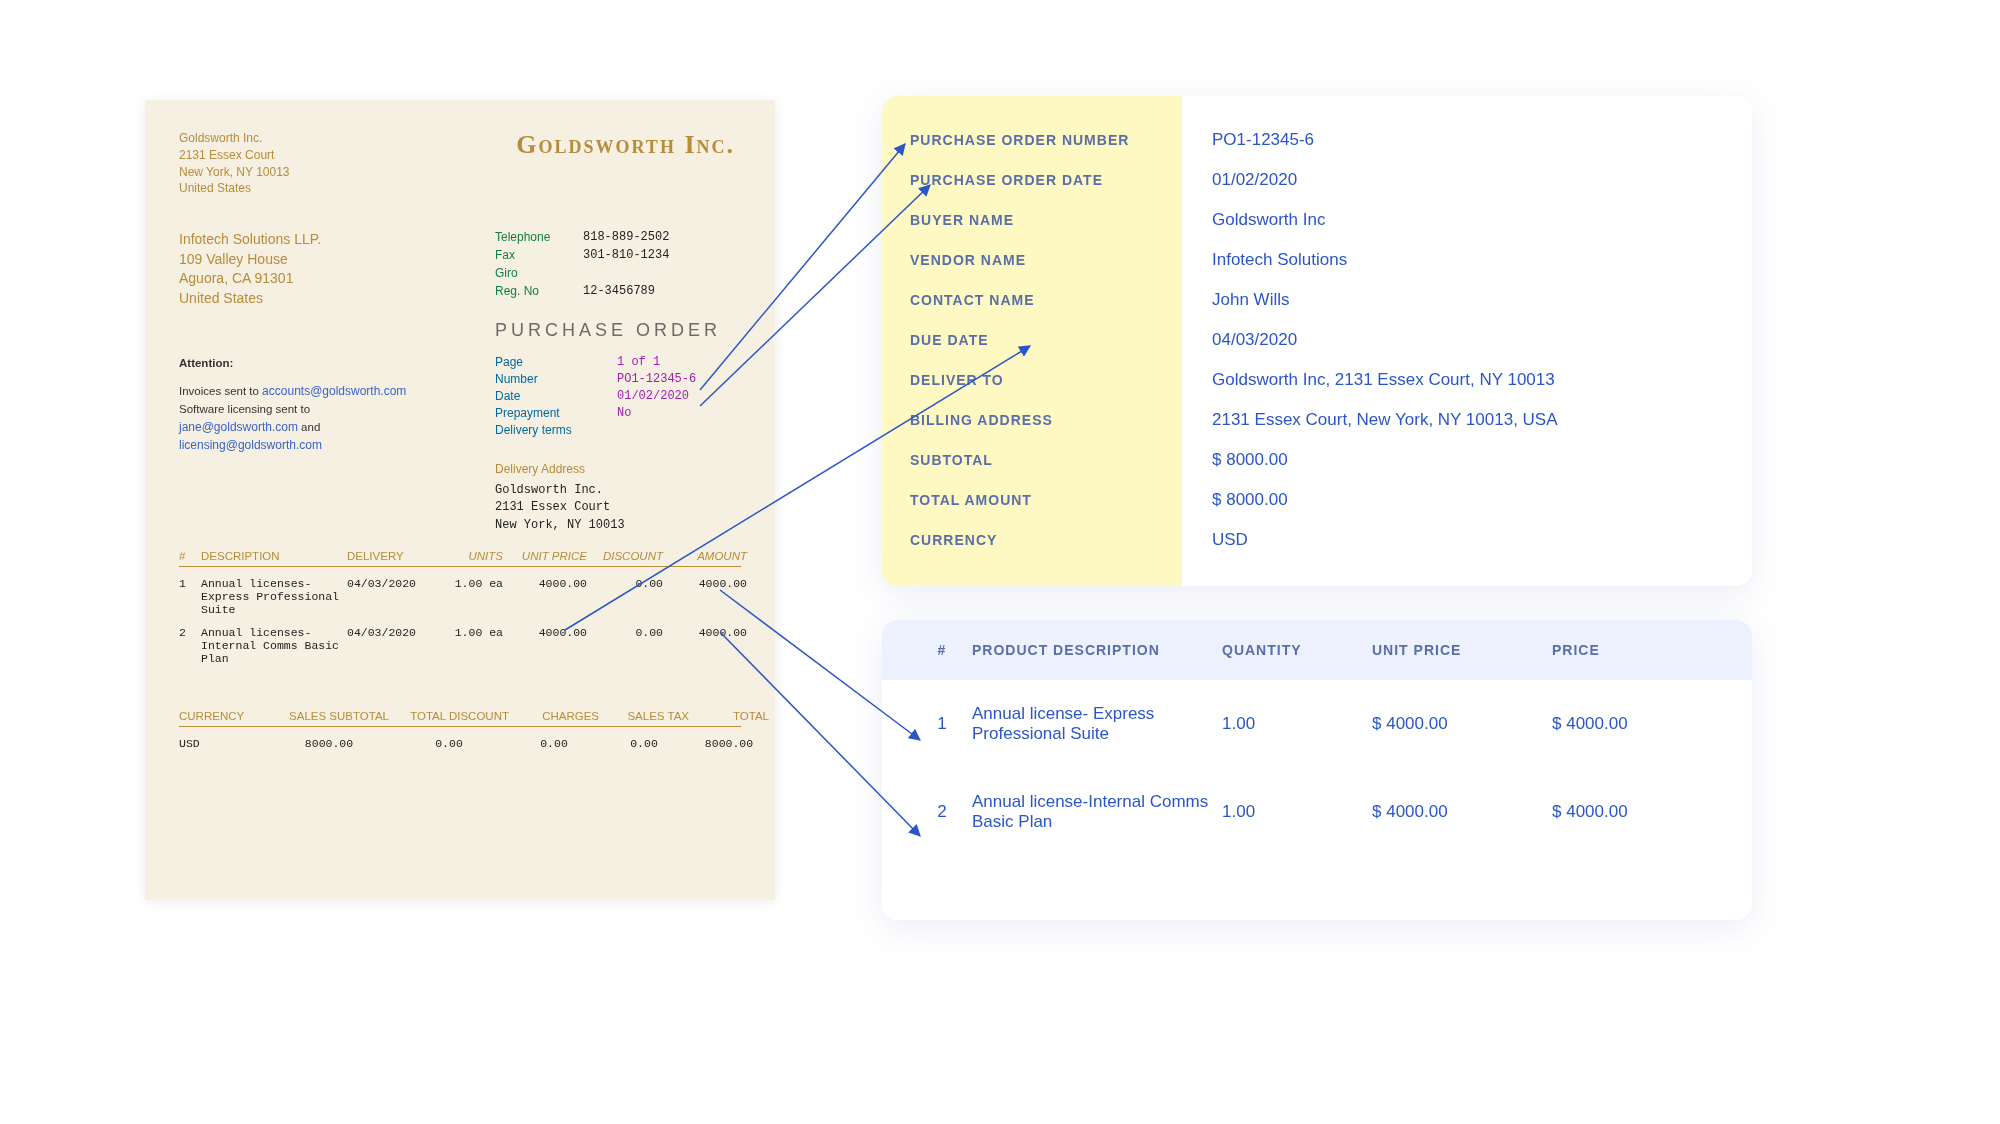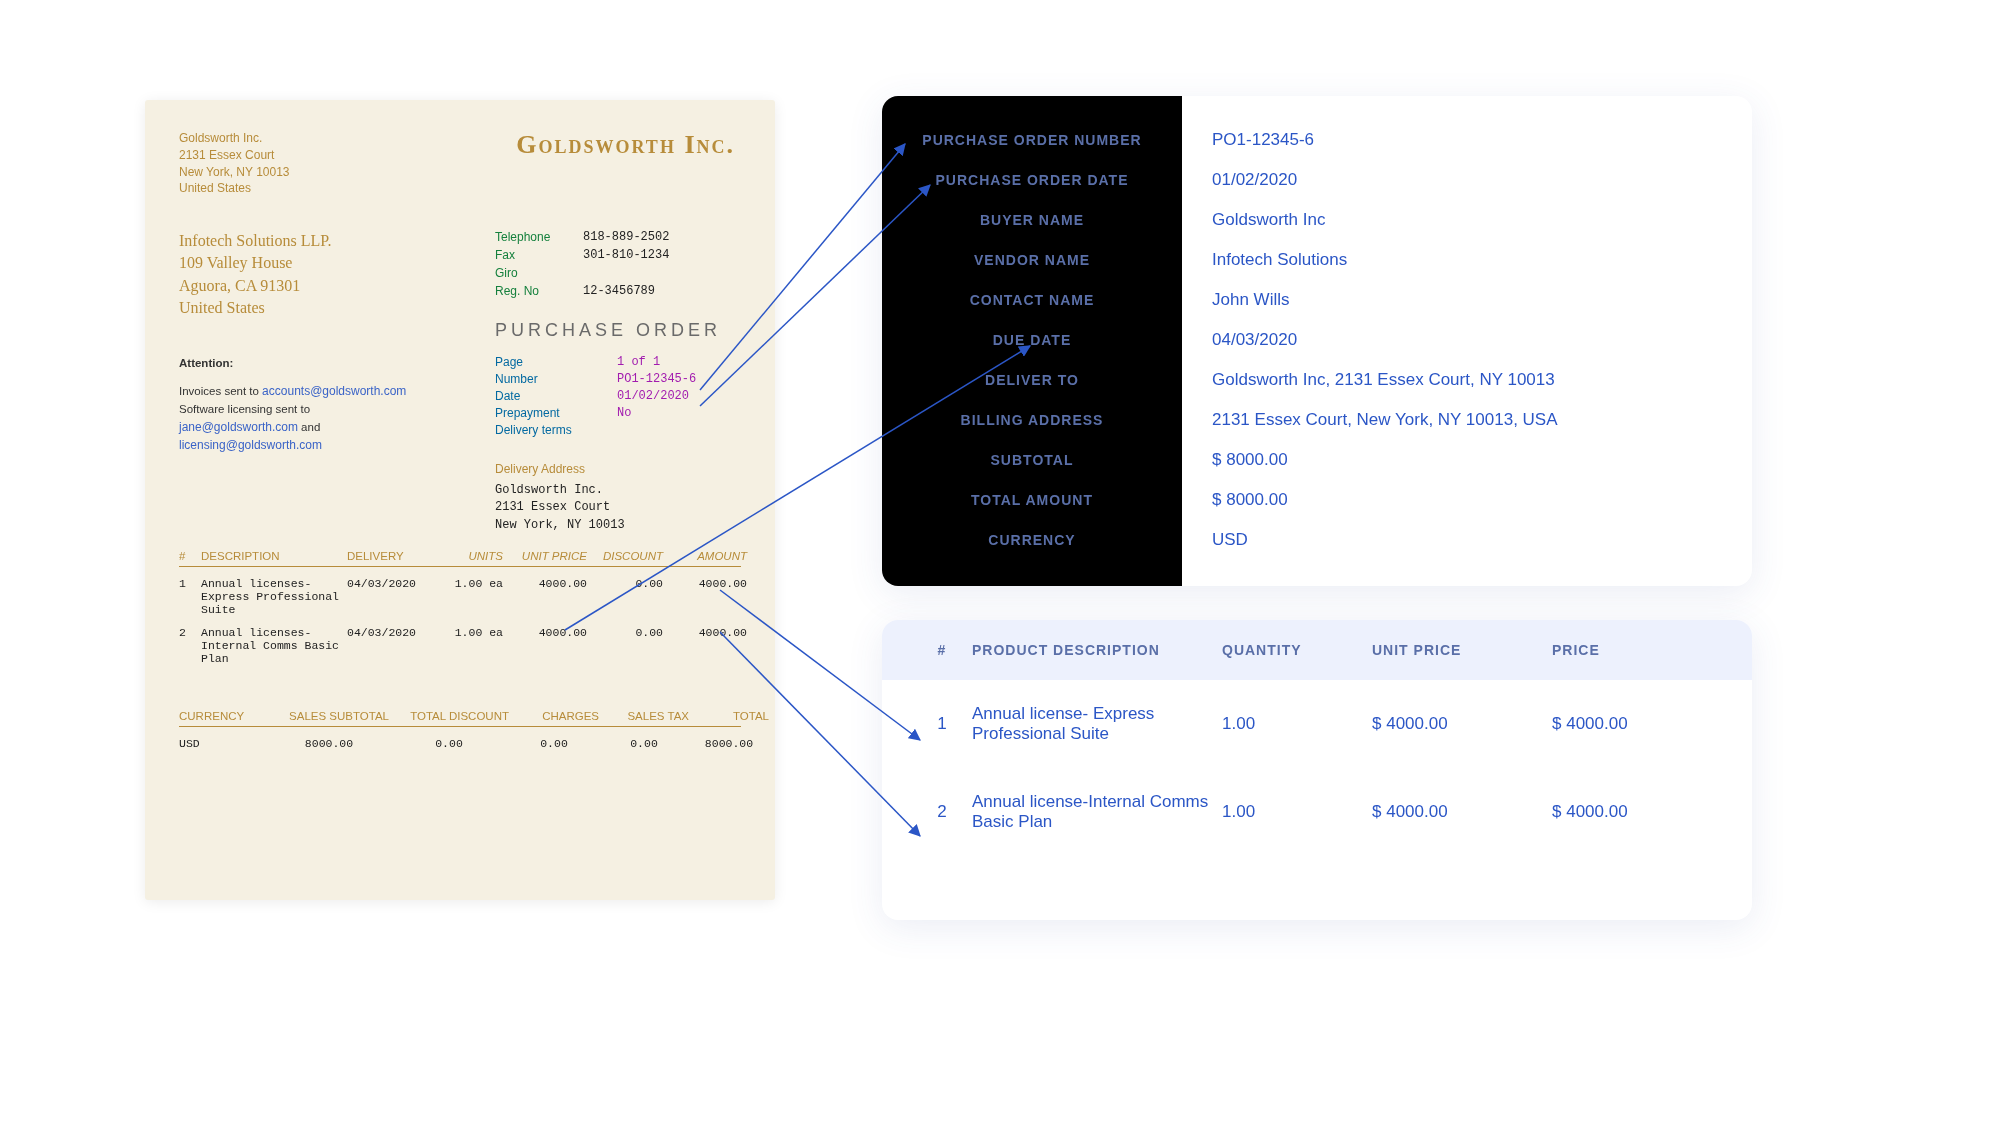--- a/index.html
+++ b/index.html
@@ -36,21 +36,21 @@
     font-size: 26px;
     color: #b78c3a;
     font-weight: 600;
   }
   .blue-link  { color: #3a63c7; font-size: 12px; font-family: Arial, sans-serif; }
 
   .block-buyer { position: absolute; left: 34px; top: 30px; line-height: 1.4; }
   .block-buyer div { font-size: 12px; color: #b78c3a; font-family: Arial, sans-serif; }
 
   .block-vendor { position: absolute; left: 34px; top: 130px; line-height: 1.4; }
-  .block-vendor div { font-size: 16px; color: #b78c3a; font-family: Liberation Serif, serif; }
+  .block-vendor div { font-size: 14px; color: #b78c3a; font-family: Liberation Sans, sans-serif; }
 
   .contact-block { position: absolute; left: 350px; top: 130px; font-family: Arial, sans-serif; font-size: 12px; }
   .contact-block .row { display: flex; margin-bottom: 4px; }
   .contact-block .lbl { width: 88px; color: #15803d; }
   .contact-block .val { font-family: "Courier New", monospace; color: #222; }
 
   .po-heading {
     position: absolute; left: 350px; top: 220px;
     font-family: Arial, sans-serif; letter-spacing: 4px;
     font-size: 18px; color: #6a6a6a; font-weight: 500;
@@ -123,24 +123,24 @@
     box-shadow: 0 8px 36px rgba(60,80,160,.10);
     font-family: -apple-system, BlinkMacSystemFont, "Segoe UI", Arial, sans-serif;
   }
 
   .card-top {
     left: 882px; top: 96px; width: 870px; height: 490px;
     display: grid;
     grid-template-columns: 300px 1fr;
   }
   .card-top .labels {
-    background: #000000;
+    background: #fef9c3;
     border-radius: 16px 0 0 16px;
     padding: 24px 28px;
-    text-align: center;
+    text-align: left;
   }
   .card-top .labels div {
     color: #5a6fa8;
     font-size: 14px;
     letter-spacing: 1px;
     font-weight: 600;
     height: 40px;
     line-height: 40px;
   }
   .card-top .values {

